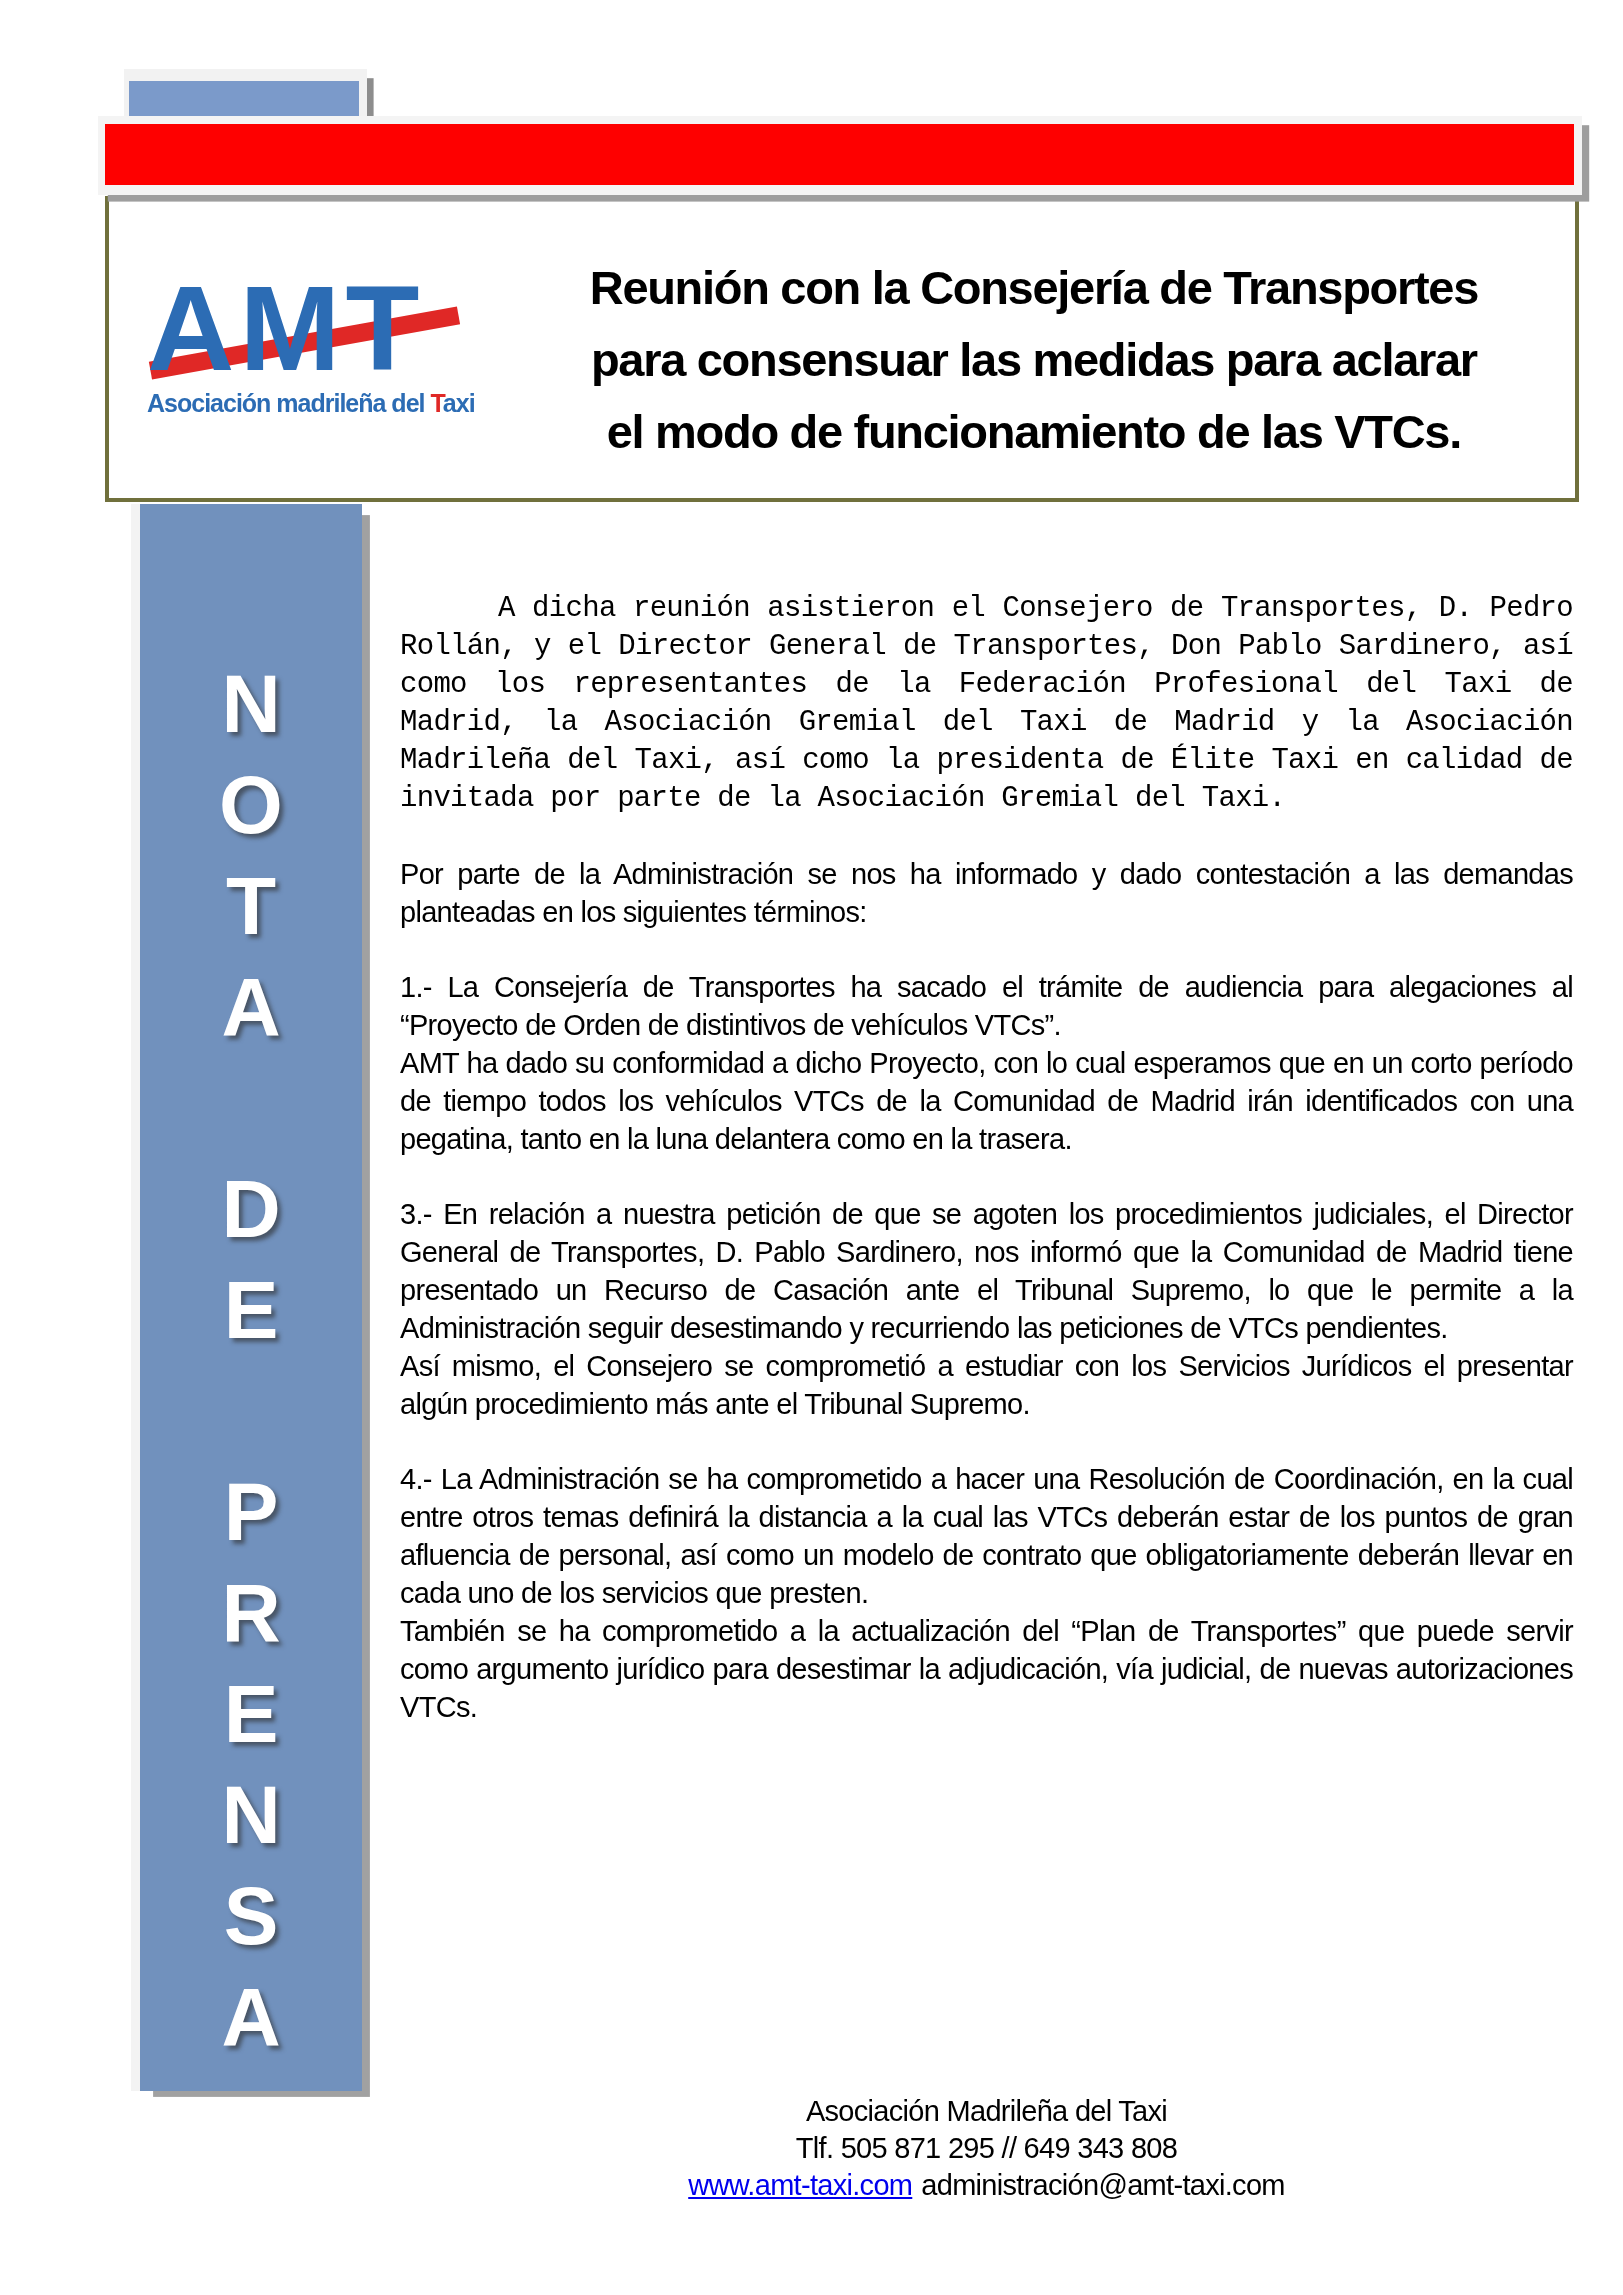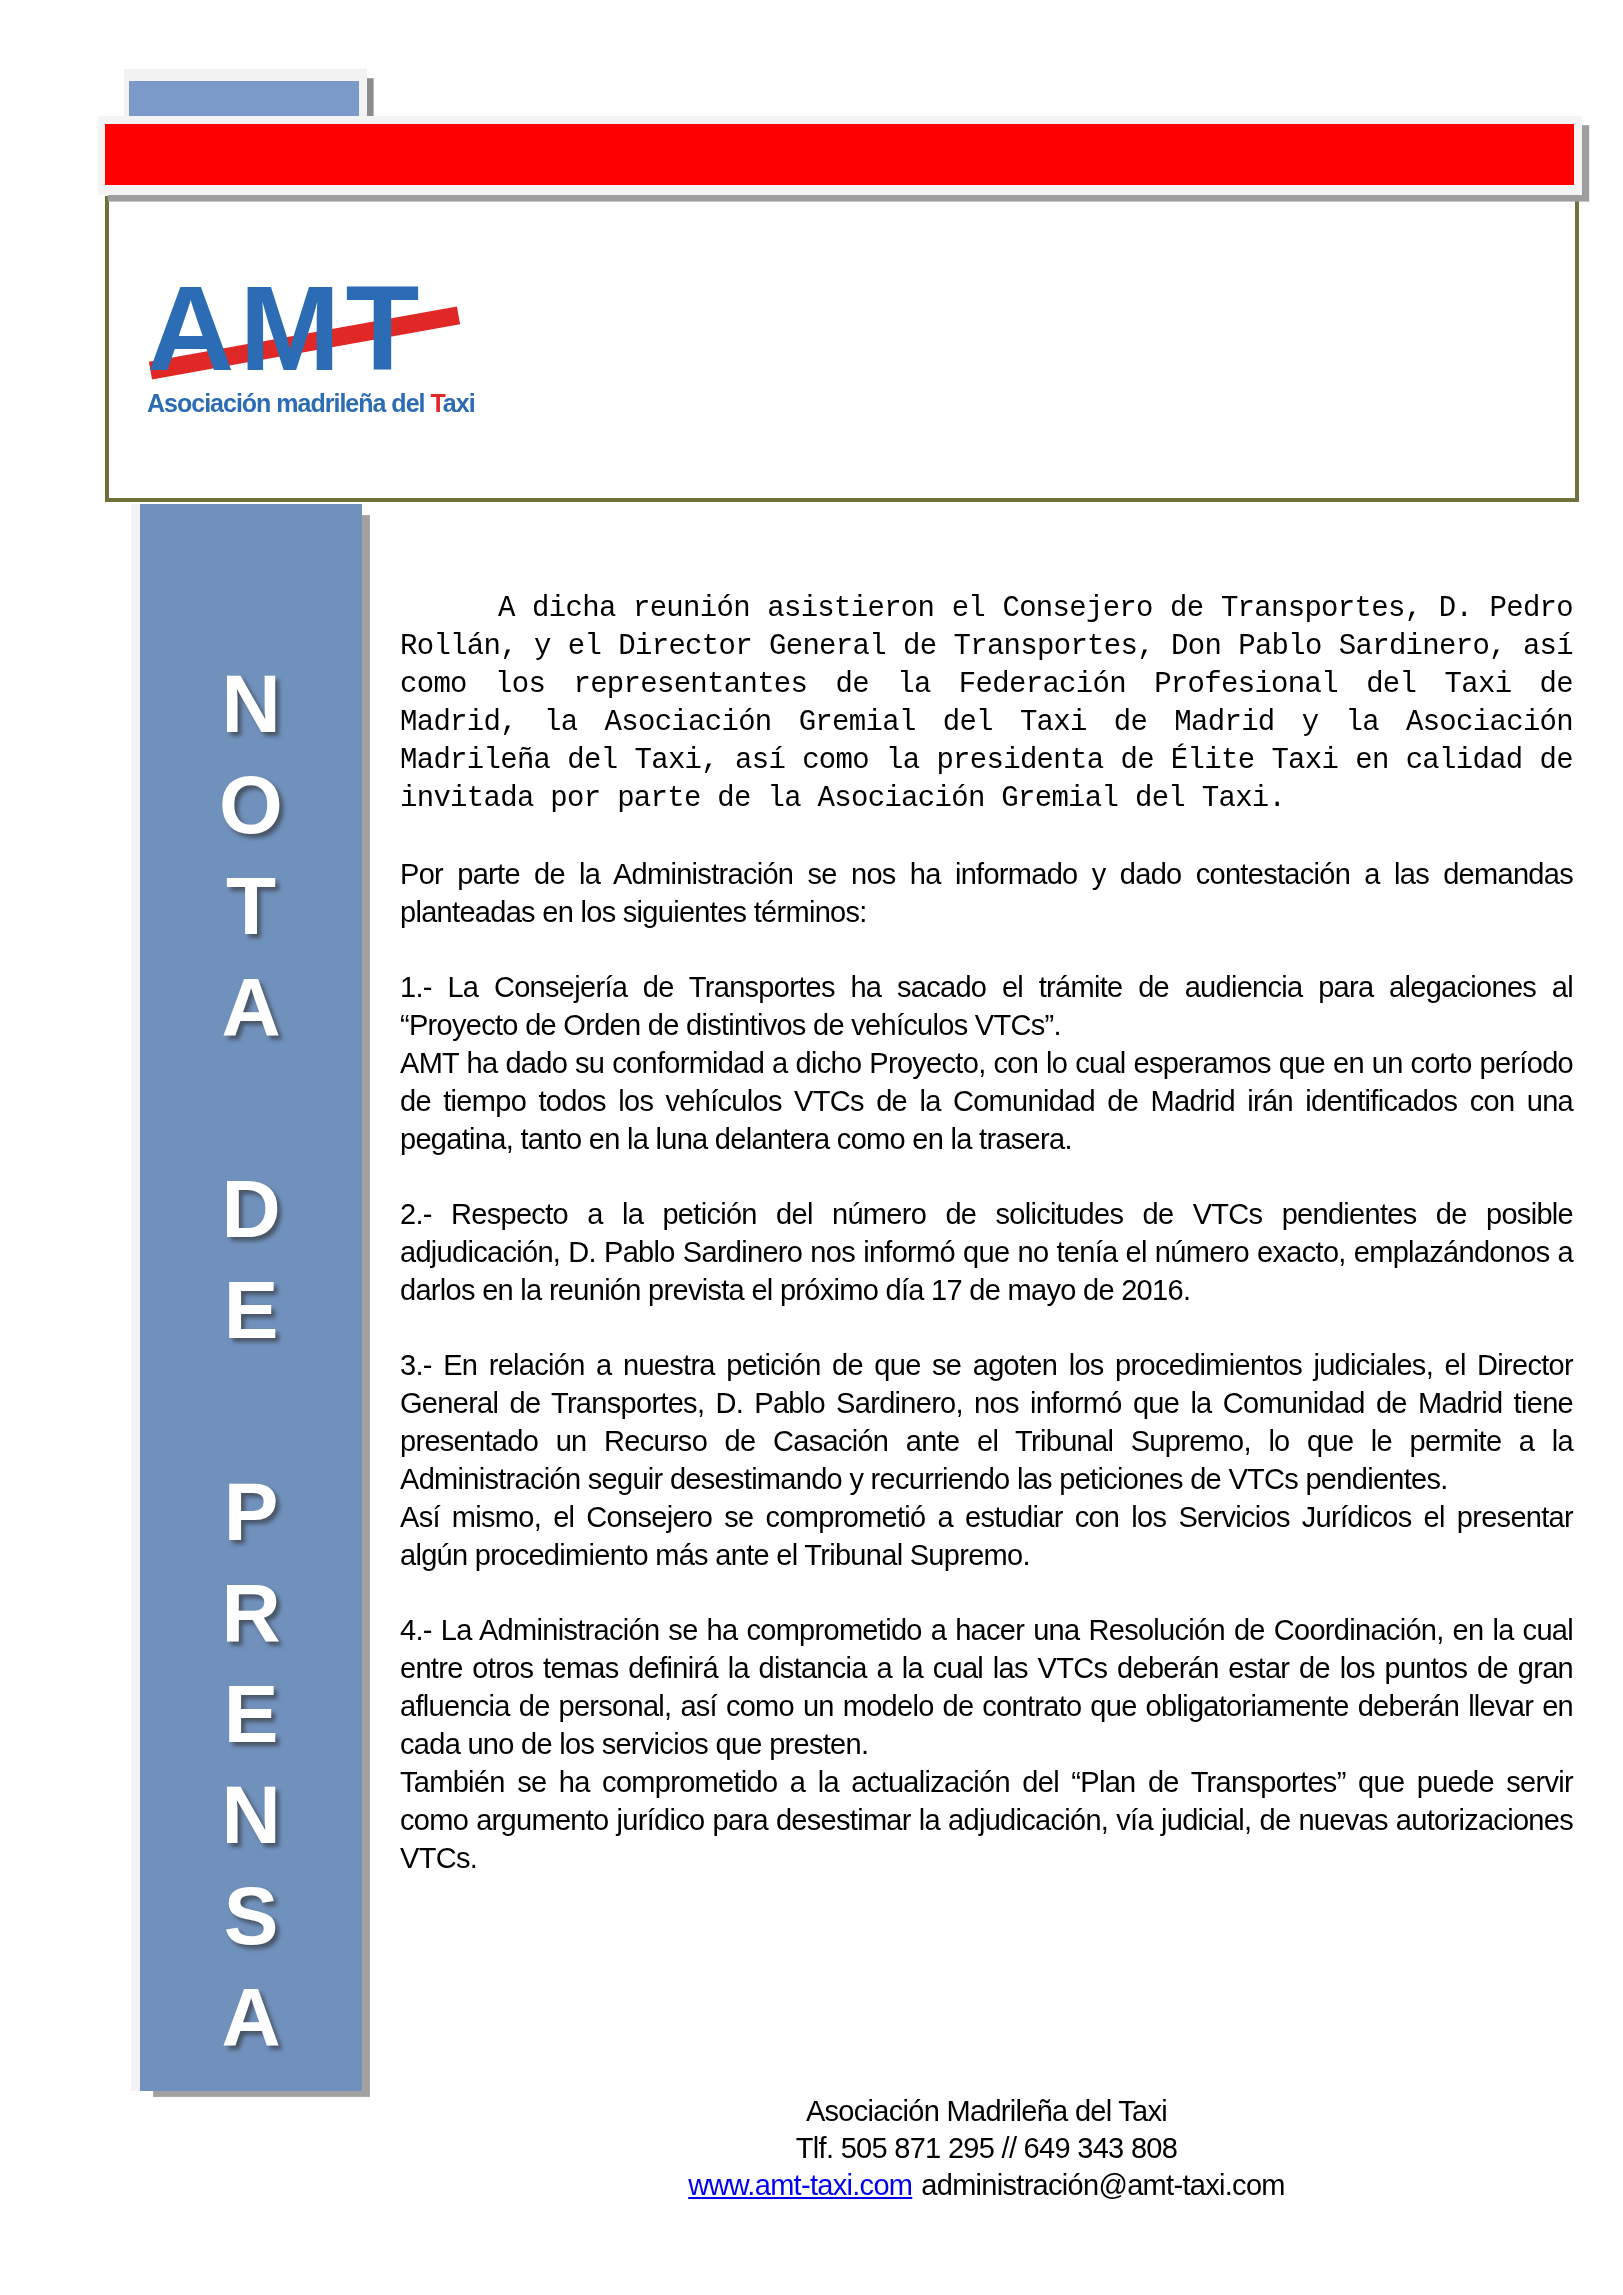--- a/index.html
+++ b/index.html
@@ -125,20 +125,25 @@
   <div class="banner-wrap">
     <div class="banner-red"></div>
   </div>
 
   <div class="header-box">
     <div class="logo">
       <div class="logo-stripe"></div>
       <div class="logo-amt">AMT</div>
       <div class="logo-tagline"><span>Asociación madrileña del </span><span class="red">T</span><span>axi</span></div>
     </div>
+    <div class="title">
+      <div>Reunión con la Consejería de Transportes</div>
+      <div>para consensuar las medidas para aclarar</div>
+      <div>el modo de funcionamiento de las VTCs.</div>
+    </div>
   </div>
 
   <div class="sidebar-lightstrip"></div>
   <div class="sidebar">
     <div class="sletter">N</div>
     <div class="sletter">O</div>
     <div class="sletter">T</div>
     <div class="sletter">A</div>
     <div class="sgap"></div>
     <div class="sletter">D</div>
@@ -150,21 +155,20 @@
     <div class="sletter">N</div>
     <div class="sletter">S</div>
     <div class="sletter">A</div>
   </div>
 
   <div class="main">
     <p class="para indent">A dicha reunión asistieron el Consejero de Transportes, D. Pedro Rollán, y el Director General de Transportes, Don Pablo Sardinero, así como los representantes de la Federación Profesional del Taxi de Madrid, la Asociación Gremial del Taxi de Madrid y la Asociación Madrileña del Taxi, así como la presidenta de Élite Taxi en calidad de invitada por parte de la Asociación Gremial del Taxi.</p>
     <p class="para">Por parte de la Administración se nos ha informado y dado contestación a las demandas planteadas en los siguientes términos:</p>
     <p class="para">1.- La Consejería de Transportes ha sacado el trámite de audiencia para alegaciones al “Proyecto de Orden de distintivos de vehículos VTCs”.
 AMT ha dado su conformidad a dicho Proyecto, con lo cual esperamos que en un corto período de tiempo todos los vehículos VTCs de la Comunidad de Madrid irán identificados con una pegatina, tanto en la luna delantera como en la trasera.</p>
-    <p class="para">2.- Respecto a la petición del número de solicitudes de VTCs pendientes de posible adjudicación, D. Pablo Sardinero nos informó que no tenía el número exacto, emplazándonos a darlos en la reunión prevista el próximo día 17 de mayo de 2016.</p>
     <p class="para">3.- En relación a nuestra petición de que se agoten los procedimientos judiciales, el Director General de Transportes, D. Pablo Sardinero, nos informó que la Comunidad de Madrid tiene presentado un Recurso de Casación ante el Tribunal Supremo, lo que le permite a la Administración seguir desestimando y recurriendo las peticiones de VTCs pendientes.
 Así mismo, el Consejero se comprometió a estudiar con los Servicios Jurídicos el presentar algún procedimiento más ante el Tribunal Supremo.</p>
     <p class="para">4.- La Administración se ha comprometido a hacer una Resolución de Coordinación, en la cual entre otros temas definirá la distancia a la cual las VTCs deberán estar de los puntos de gran afluencia de personal, así como un modelo de contrato que obligatoriamente deberán llevar en cada uno de los servicios que presten.
 También se ha comprometido a la actualización del “Plan de Transportes” que puede servir como argumento jurídico para desestimar la adjudicación, vía judicial, de nuevas autorizaciones VTCs.</p>
   </div>
 
   <div class="footer">
     <div class="fline">Asociación Madrileña del Taxi</div>
     <div class="fline">Tlf. 505 871 295 // 649 343 808</div>
     <div class="fline"><a class="weblink">www.amt-taxi.com</a><span class="email">administración@amt-taxi.com</span></div>

